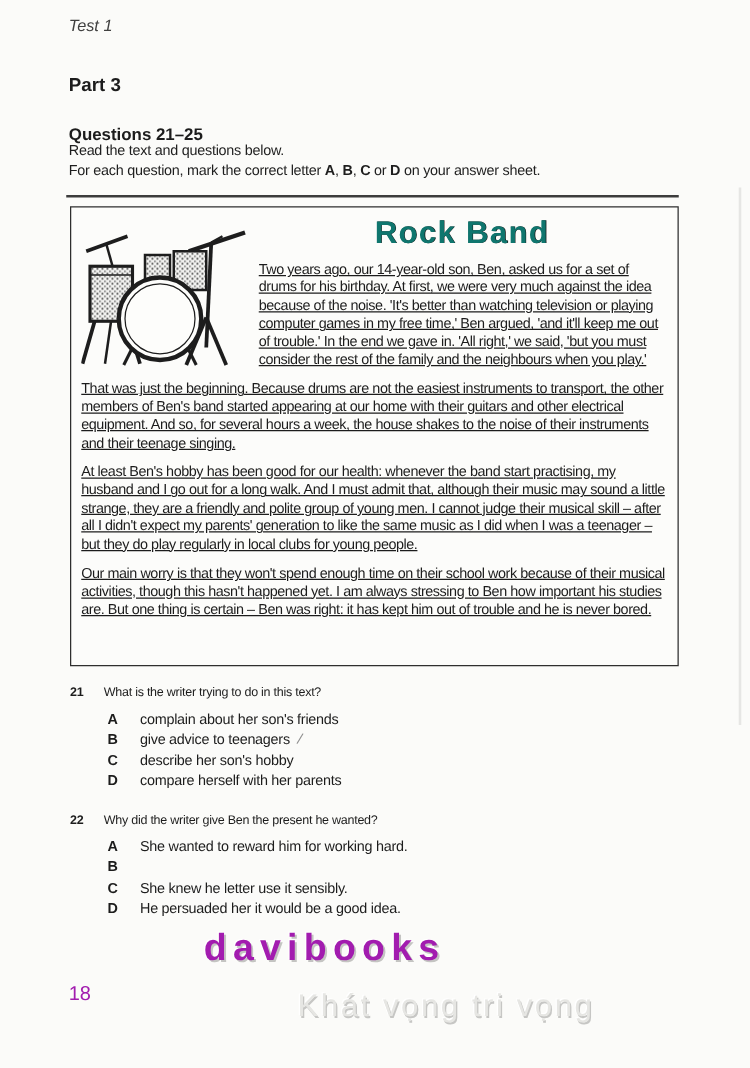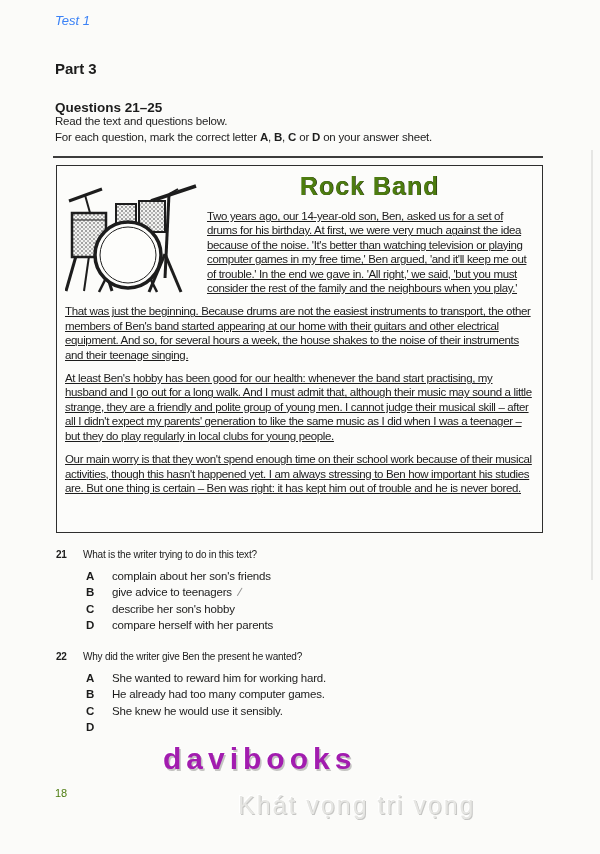--- a/index.html
+++ b/index.html
@@ -4,54 +4,54 @@
 <style>
   html,body{margin:0;padding:0;}
   body{
     width:600px;height:854px;position:relative;overflow:hidden;
     background:#fbfbf9;
     font-family:"Liberation Sans","DejaVu Sans",sans-serif;
     color:#1c1c1c;
   }
   .page{position:absolute;inset:0;}
   .scan-edge{position:absolute;right:7px;top:150px;width:2px;height:430px;background:rgba(175,175,175,.28);}
-  .running-head{position:absolute;left:55px;top:13px;font-size:13px;font-style:italic;color:#3b82f6;}
+  .running-head{position:absolute;left:55px;top:13px;font-size:13px;font-style:italic;color:#404040;}
   .part-heading{position:absolute;left:55px;top:60px;font-size:15px;font-weight:bold;margin:0;}
   .qrange-heading{position:absolute;left:55px;top:100px;font-size:13.5px;font-weight:bold;margin:0;}
   .instr{position:absolute;left:55px;font-size:11.5px;letter-spacing:-.2px;margin:0;color:#1e1e1e;}
   .instr1{top:115px;}
   .instr2{top:131px;}
   .instr2 b{font-weight:bold;}
   .rule{position:absolute;left:53px;top:156px;width:490px;height:2px;background:#3c3c3c;}
   .passage-box{
     position:absolute;left:56px;top:165px;width:487px;height:368px;
     border:1.5px solid #2e2e2e;box-sizing:border-box;
     padding:4px 10px 0 8px;background:#fcfcfa;
   }
   .drum-float{float:left;width:134px;height:118px;margin:8px 8px 2px 0;}
   .passage-title{
     font-size:25px;font-weight:900;letter-spacing:1px;text-align:center;
-    margin:2px 0 8px;color:#4d7c0f;
+    margin:2px 0 8px;color:#0f766e;
     text-shadow:.5px 0 0 #161616;
   }
   .para{
     font-size:11.5px;line-height:14.4px;letter-spacing:-.35px;
     margin:0 0 9px;color:#1c1c1c;text-align:left;text-decoration:underline;
   }
   .question{position:absolute;left:56px;width:482px;}
   .q21{top:549px;}
   .q22{top:651px;}
   .qrow{display:flex;font-size:10px;letter-spacing:-.2px;}
   .qnum{font-weight:bold;width:27px;flex:0 0 27px;}
   .qtext{flex:1;}
   .opts{margin:8px 0 0 30px;}
   .opt{display:flex;font-size:11.5px;letter-spacing:-.2px;line-height:16.3px;}
   .olet{font-weight:bold;width:26px;flex:0 0 26px;}
   .pencil-mark{color:#8f8f8f;font-style:italic;margin-left:6px;transform:rotate(6deg);display:inline-block;}
-  .page-number{position:absolute;left:55px;top:787px;font-size:11px;color:#4d7c0f;text-align:center;}
+  .page-number{position:absolute;left:55px;top:787px;font-size:16px;color:#a21caf;text-align:center;}
   .watermark{position:absolute;left:0;top:738px;width:600px;pointer-events:none;}
   .wm-brand{
     position:absolute;left:163px;top:4px;
     font-size:30px;font-weight:bold;letter-spacing:5px;
     color:#a21caf;text-shadow:1.5px 1.5px 0 #c4c4c2,-1px -1px 0 #ffffff;
   }
   .wm-tagline{
     position:absolute;left:238px;top:53px;
     font-size:25px;letter-spacing:2px;
     color:#e6e6e3;text-shadow:1px 1px 0 #c6c6c4,-1px -1px 0 #ffffff;
@@ -151,28 +151,28 @@
       <span class="qnum">22</span>
       <span class="qtext">Why did the writer give Ben the present he wanted?</span>
     </div>
     <div class="opts">
       <div class="opt">
         <span class="olet">A</span>
         <span class="otext">She wanted to reward him for working hard.</span>
       </div>
       <div class="opt">
         <span class="olet">B</span>
-        <span class="otext">He already had too many computer games.</span>
       </div>
       <div class="opt">
         <span class="olet">C</span>
-        <span class="otext">She knew he would use it sensibly.</span>
+        <span class="otext">She knew he letter use it sensibly.</span>
       </div>
       <div class="opt">
         <span class="olet">D</span>
+        <span class="otext">He persuaded her it would be a good idea.</span>
       </div>
     </div>
   </div>
 
   <div class="page-number">18</div>
 
   <div class="watermark">
     <div class="wm-brand">davibooks</div>
     <div class="wm-tagline">Khát vọng tri vọng</div>
   </div>

